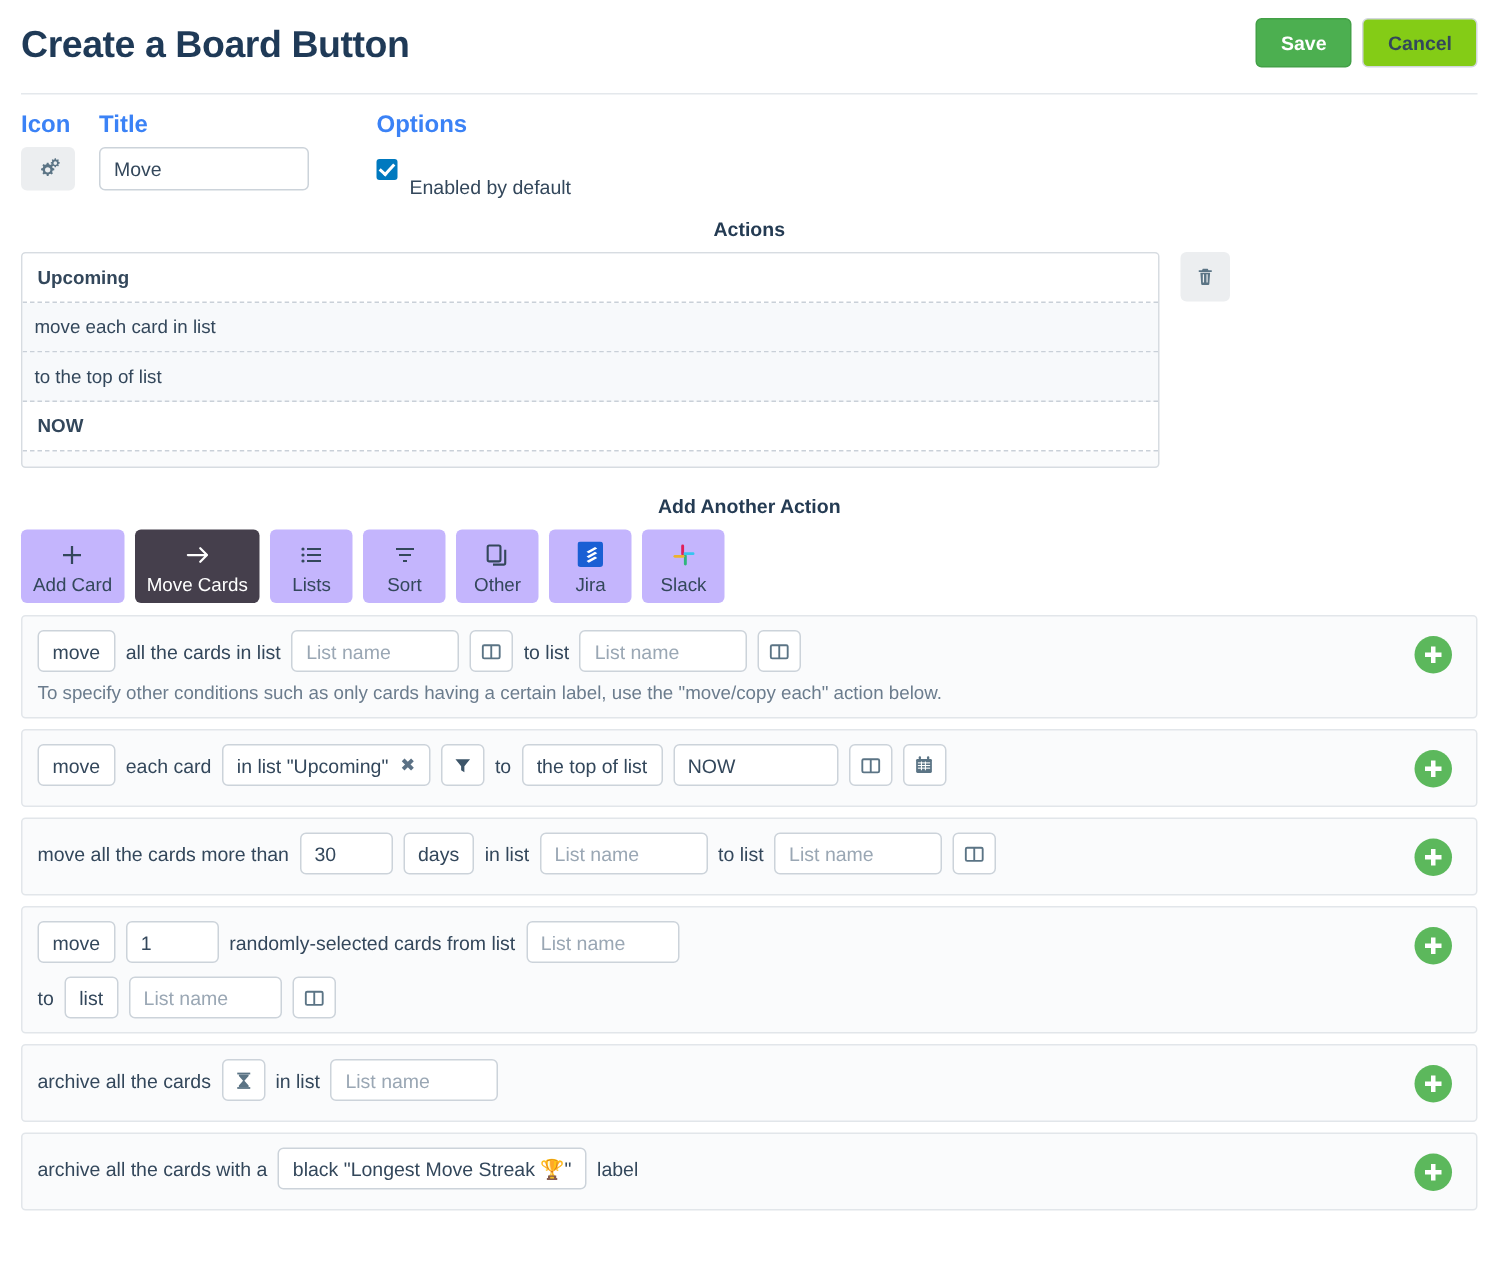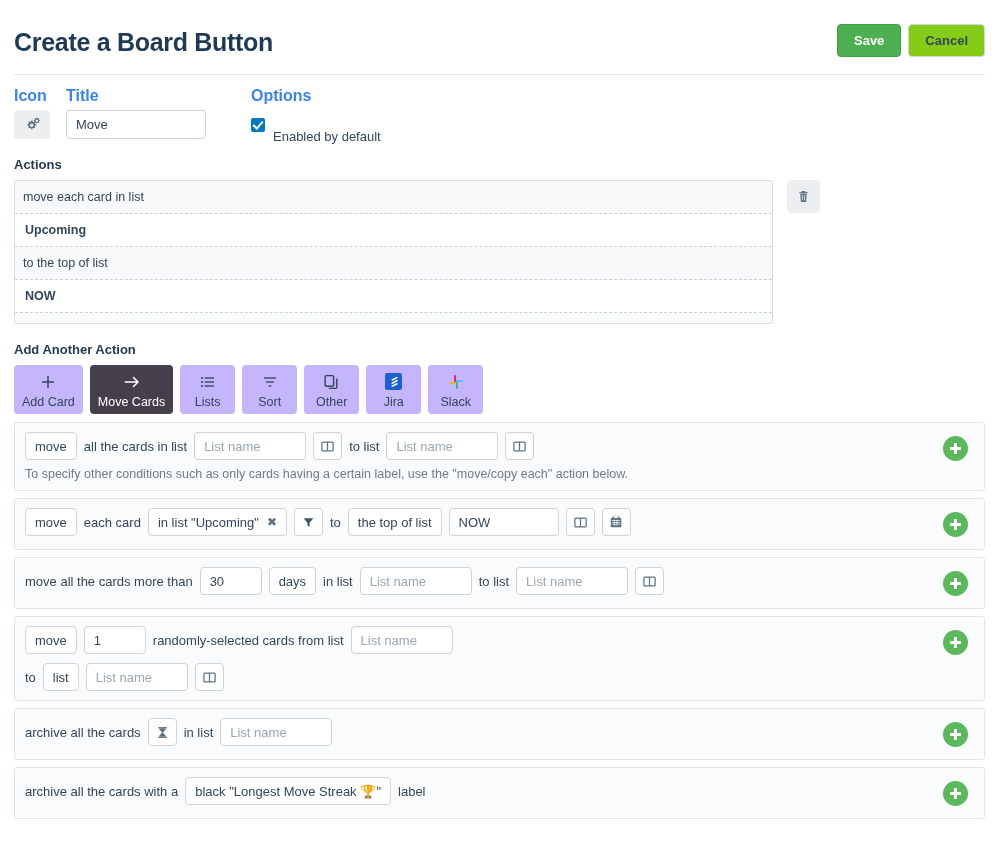--- a/index.html
+++ b/index.html
@@ -15,21 +15,20 @@
     color: #2d3e50;
     overflow: hidden;
   }
   .page { position: relative; width: 999px; height: 844px; }
 
   
   .header {
     position: relative;
     padding: 10px 14px 0 14px;
     height: 48px;
-    margin-top: 12px;
   }
   .page-title {
     font-size: 25px;
     font-weight: bold;
     color: #1f3a57;
     letter-spacing: -0.3px;
     margin: 0;
     padding-top: 6px;
     display: inline-block;
   }
@@ -115,20 +114,21 @@
   }
   .opt-label { font-size: 13px; color: #33475b; margin-top: 24px; }
 
   
   .section-title {
     font-size: 13px;
     font-weight: bold;
     color: #243b53;
     padding: 0 14px;
     margin: 18px 0 8px 0;
+    text-align: center;
   }
 
   
   .actions-wrap {
     display: flex;
     align-items: flex-start;
     padding: 0 14px;
     gap: 14px;
   }
   .action-summary {
@@ -307,22 +307,22 @@
       <div class="opt-row">
         <span class="cbox"></span>
         <span class="opt-label">Enabled by default</span>
       </div>
     </div>
   </div>
 
   <div class="section-title">Actions</div>
   <div class="actions-wrap">
     <div class="action-summary">
+      <div class="as-line bold">Upcoming</div>
       <div class="as-line plain">move each card in list</div>
-      <div class="as-line bold">Upcoming</div>
       <div class="as-line plain">to the top of list</div>
       <div class="as-line bold">NOW</div>
       <div class="as-line tail"></div>
     </div>
     <div class="trash-btn">
       <svg width="13" height="15" viewBox="0 0 24 24">
         <path fill="#5b7485" d="M9 2h6l1 2h4v2H4V4h4l1-2zM6 7h12l-1 14a1 1 0 0 1-1 1H8a1 1 0 0 1-1-1L6 7zm3 2v10h1.5V9H9zm4.5 0v10H15V9h-1.5z"></path>
       </svg>
     </div>
   </div>

